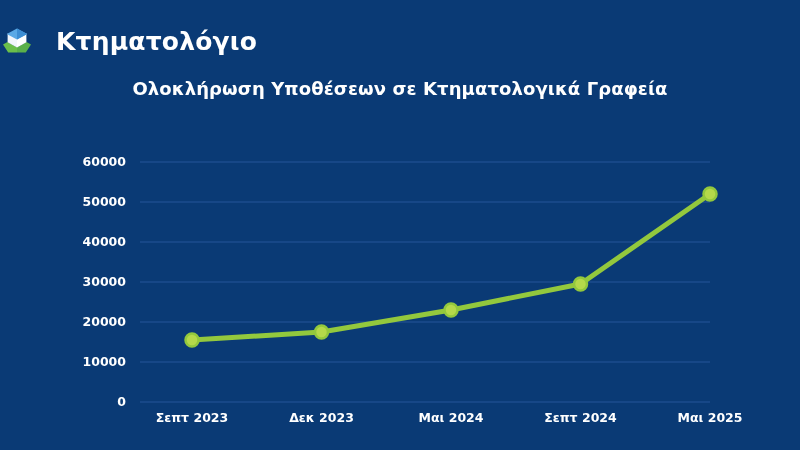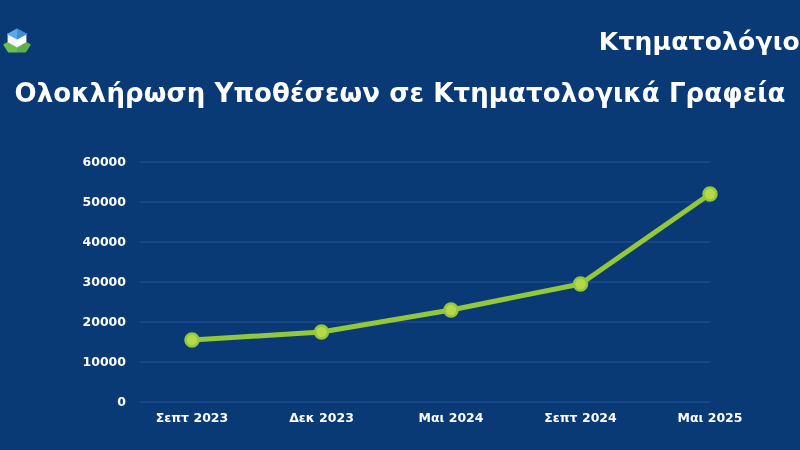--- a/index.html
+++ b/index.html
@@ -19,22 +19,22 @@
 
   
   .brand-row {
     position: absolute;
     top: 18px;
     left: 0;
     width: 800px;
     height: 46px;
     display: flex;
     align-items: center;
-    justify-content: space-between;
-    gap: 16px;
+    justify-content: flex-start;
+    gap: 22px;
   }
 
   .brand-logo {
     width: 34px;
     height: 34px;
     display: block;
     flex: 0 0 auto;
   }
 
   .brand-name {
@@ -46,21 +46,21 @@
     line-height: 1;
   }
 
   
   .chart-title {
     position: absolute;
     top: 78px;
     left: 0;
     width: 800px;
     text-align: center;
-    font-size: 26px;
+    font-size: 18px;
     font-weight: bold;
     color: #ffffff;
     letter-spacing: 0.1px;
     white-space: nowrap;
   }
 
   
   .chart-wrap {
     position: absolute;
     left: 0;

